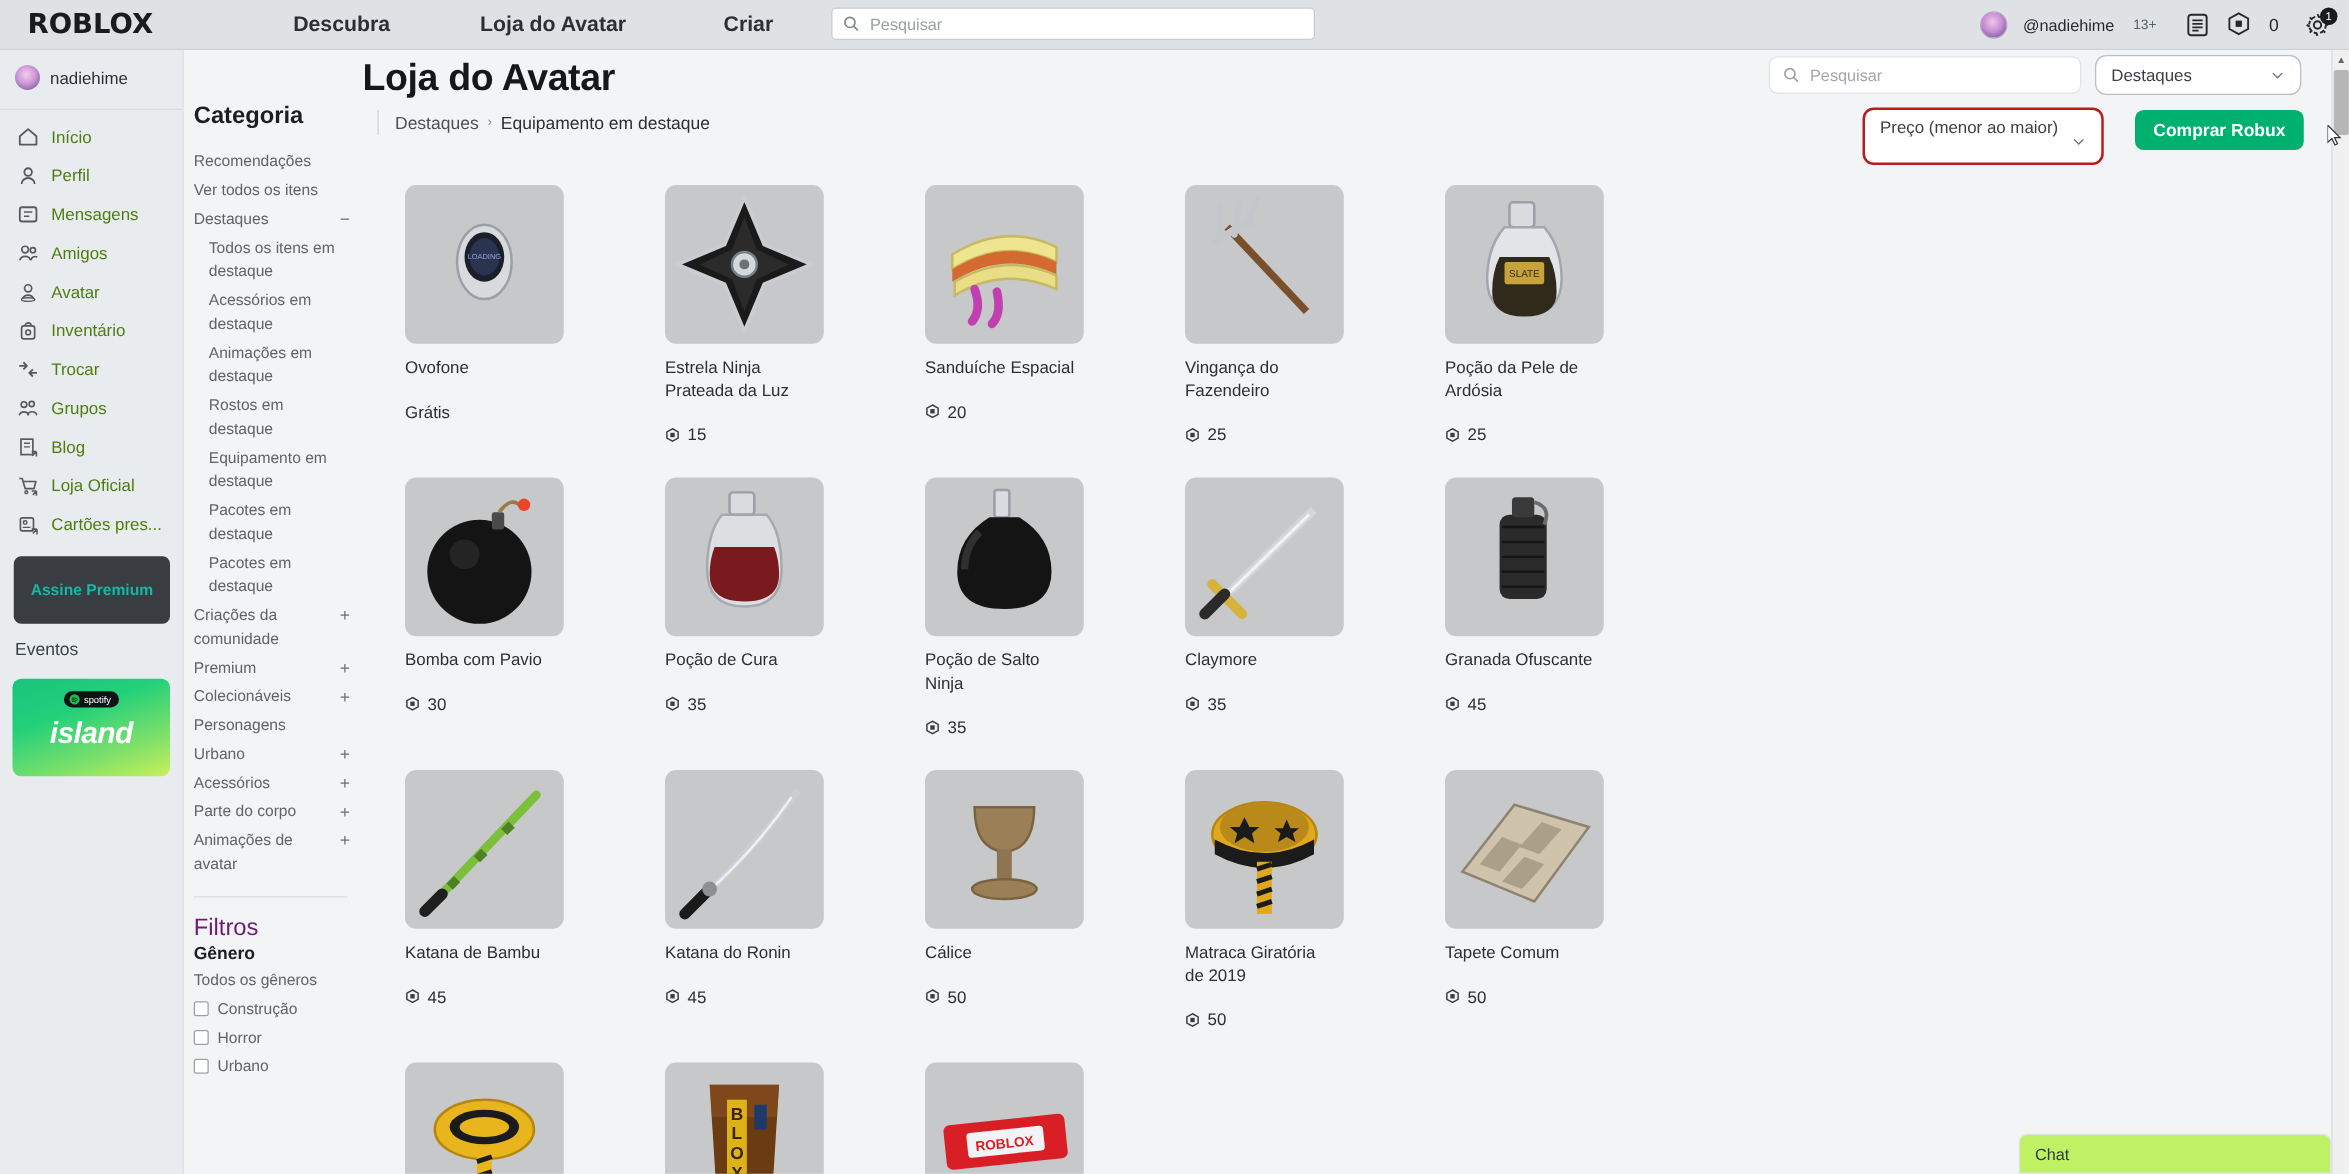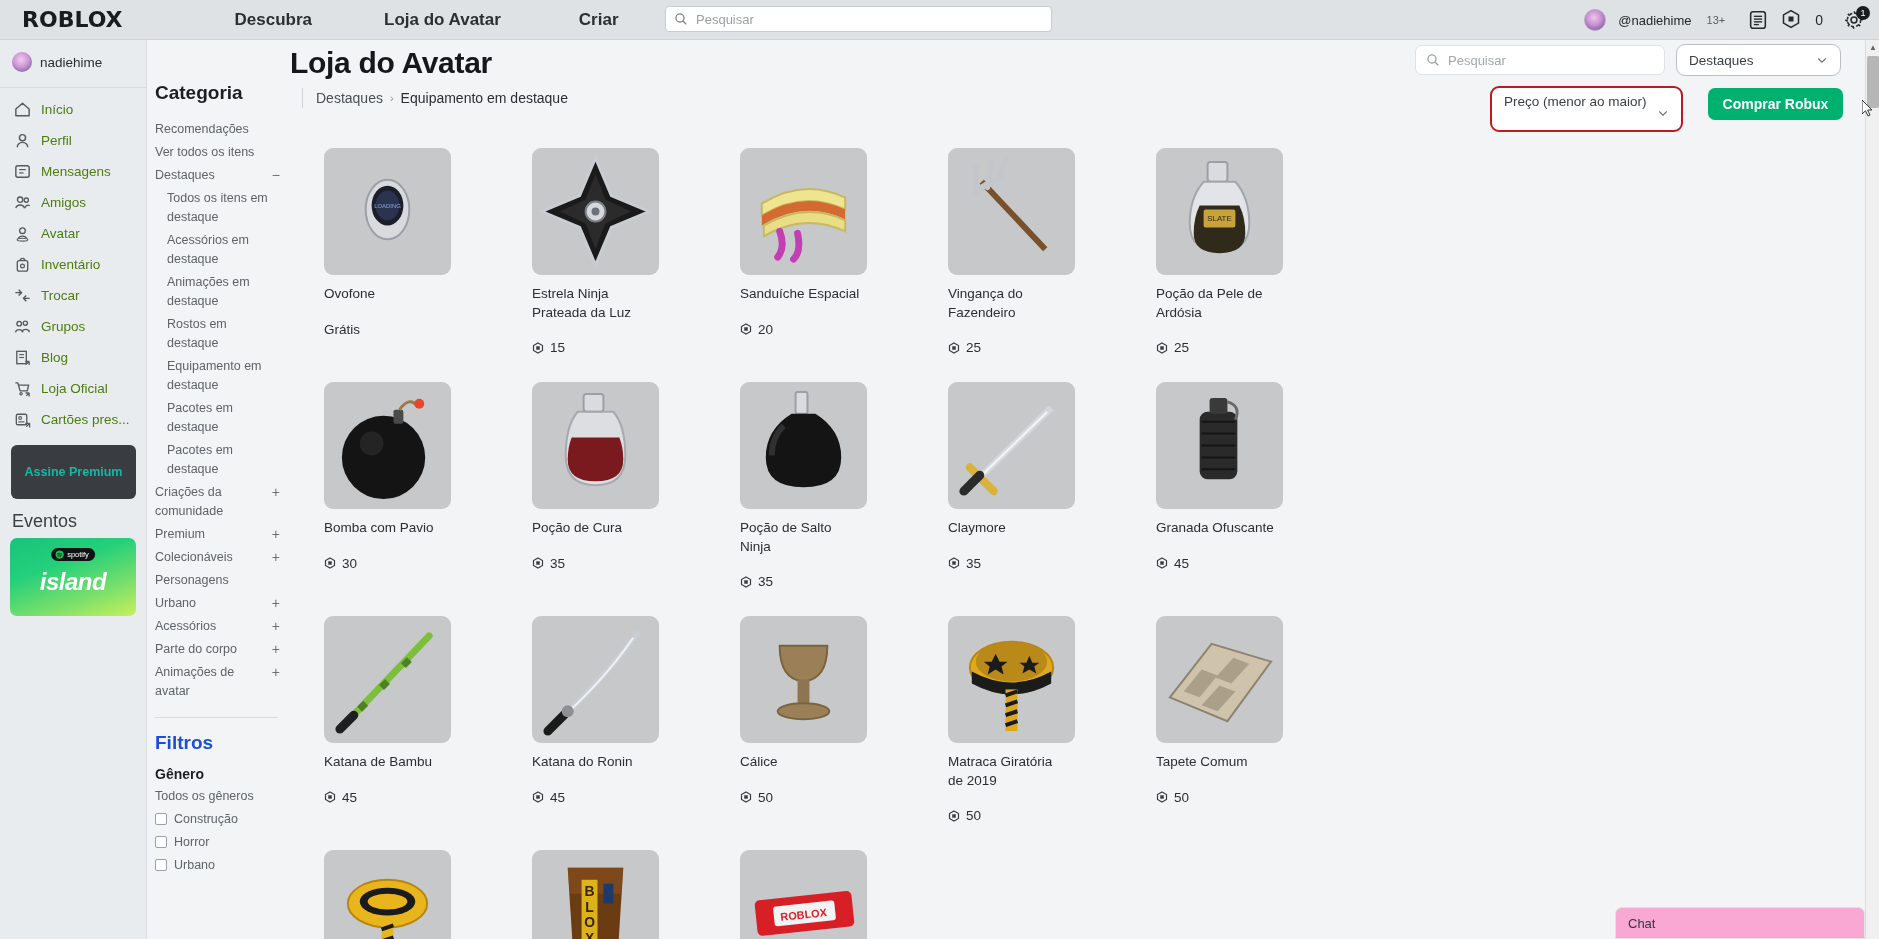--- a/index.html
+++ b/index.html
@@ -62,21 +62,21 @@
   #user-name { font-size: 13.5px; color: #2b2f33; }
   .sideitem { display: flex; align-items: center; gap: 9px; padding: 6px 0 6px 13px;
     cursor: pointer; }
   .sideitem .lbl { font-size: 13.5px; color: #4d7c0f; white-space: nowrap; }
   .sico { width: 19px; height: 19px; flex: 0 0 19px; display: block; }
   #premium-btn {
     margin: 10px 10px 0 11px; background: #393d41; color: #14b8a6;
     font-size: 12.5px; font-weight: bold; text-align: center;
     border-radius: 6px; padding: 20px 0; cursor: pointer;
   }
-  #eventos-title { font-size: 18px; color: #3a3f44; padding: 12px 0 6px 12px; font-weight: 500;}
+  #eventos-title { font-size: 14px; color: #3a3f44; padding: 12px 0 16px 12px; font-weight: 500;}
   #event-card { margin: 0 10px 0 10px; height: 78px; border-radius: 7px;
     background: linear-gradient(160deg, #19c37d 0%, #23d07a 35%, #7ee06a 72%, #c9f05a 100%);
     position: relative; overflow: hidden; }
   #event-spotify { position: absolute; top: 10px; left: 50%; transform: translateX(-50%);
     background: #101314; color: #fff; font-size: 7.5px; padding: 2px 6px 2px 4px;
     border-radius: 9px; display: flex; align-items: center; gap: 3px; }
   #event-island { position: absolute; top: 30px; left: 0; width: 100%;
     text-align: center; color: #fff; font-size: 24px; font-weight: 800;
     font-style: italic; letter-spacing: -0.5px; }
   
@@ -84,22 +84,22 @@
     position: absolute; top: 40px; left: 147px; width: 143px; height: 899px;
     background: #f2f4f5; padding: 42px 0 0 8px; overflow: hidden;
   }
   .sec-title { font-size: 19px; font-weight: bold; color: #1c1f22; margin-bottom: 14px; }
   .cat-row { display: flex; align-items: flex-start; justify-content: space-between;
     padding: 2px 10px 2px 0; cursor: pointer; }
   .cat-label { font-size: 12.5px; color: #5e6468; line-height: 19px; }
   .cat-label.sub { padding-left: 12px; }
   .cat-toggle { font-size: 14px; color: #6b7175; line-height: 18px; user-select: none; }
   #filters-divider { border-top: 1px solid #d9dde0; margin: 14px 12px 0 0; }
-  #filtros-title { font-size: 19px; font-weight: bold; color: #1d4ed8;
-    margin-top: 14px; margin-bottom: 12px; }
+  #filtros-title { font-size: 19px; font-weight: normal; color: #701a75;
+    margin-top: 14px; margin-bottom: 0; }
   #genero-title { font-size: 14px; font-weight: bold; color: #1c1f22; margin-bottom: 7px; }
   #genero-all { font-size: 12.5px; color: #5e6468; margin-bottom: 9px; }
   .chk-row { display: flex; align-items: center; gap: 7px; margin-bottom: 9px; cursor: pointer; }
   .chk-box { width: 12px; height: 12px; border: 1.4px solid #9aa0a6;
     border-radius: 2px; background: #fff; flex: 0 0 12px; }
   .chk-lbl { font-size: 12.5px; color: #5e6468; }
   
   #main { position: absolute; top: 40px; left: 290px; right: 14px; height: 899px;
     background: #f2f4f5; overflow: hidden; }
   #page-title { font-size: 30px; font-weight: bold; color: #15181a;
@@ -142,21 +142,21 @@
   .rbx { width: 12px; height: 12px; flex: 0 0 12px; }
   
   #scrollbar { position: absolute; right: 0; top: 40px; width: 14px; height: 899px;
     background: #f0f0f0; border-left: 1px solid #dcdcdc; }
   #scroll-up, #scroll-dn { width: 14px; height: 14px; display: flex;
     align-items: center; justify-content: center; font-size: 8px; color: #666; }
   #scroll-thumb { position: absolute; top: 16px; left: 1px; width: 12px; height: 52px;
     background: #b6b6b6; border-radius: 2px; }
   
   #chatbar { position: absolute; right: 14px; bottom: 0; width: 250px; height: 32px;
-    background: #f9a8d4; border: 1px solid #dfe3e6; border-top-left-radius: 7px;
+    background: #bef264; border: 1px solid #dfe3e6; border-top-left-radius: 7px;
     border-top-right-radius: 7px; display: flex; align-items: center;
     padding-left: 12px; z-index: 30; }
   #chatbar .lbl { font-size: 13px; color: #33383c; }
   
   #cursor { position: absolute; left: 1862px; top: 100px; z-index: 60; }
 </style>
 </head>
 <body>
 
 <div id="topnav">

